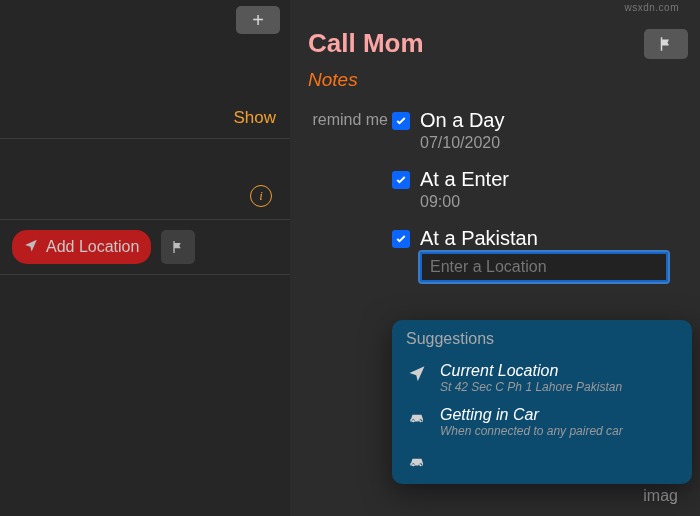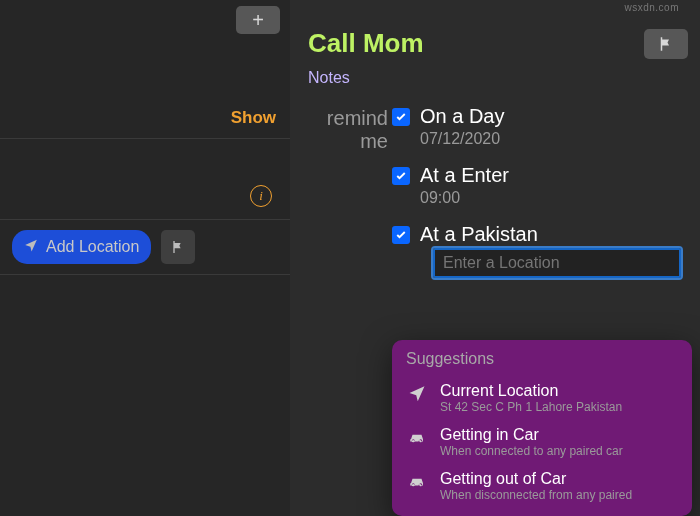--- a/index.html
+++ b/index.html
@@ -3,59 +3,59 @@
 <meta charset="utf-8">
 <style>
   * { box-sizing: border-box; margin: 0; padding: 0; font-family: -apple-system, "Helvetica Neue", Arial, sans-serif; }
   body { background: #1e1e1e; width: 700px; height: 516px; overflow: hidden; color: #ddd; font-size: 15px; }
   .app { display: flex; width: 700px; height: 516px; }
   
   
   .left { width: 290px; background: #262626; display: flex; flex-direction: column; position: relative; }
   .left-top { height: 48px; display:flex; justify-content:flex-end; align-items:flex-start; padding:6px 10px 0 0;}
   .plus-btn { width: 44px; height: 28px; background: #575757; border-radius:5px; display:flex; align-items:center; justify-content:center; color:#d8d8d8; font-size:20px; font-weight:300; cursor:pointer;}
-  .show-row { height: 90px; display:flex; align-items:flex-end; justify-content:flex-end; padding: 0 14px 10px 0; font-weight: bold;}
+  .show-row { height: 90px; display:flex; align-items:flex-end; justify-content:flex-end; padding: 0 14px 10px 0;}
   .show-link { color:#f0a030; font-size:17px; cursor:pointer;}
   .hr { border-top:1px solid #3a3a3a; }
   .info-row { height:80px; display:flex; align-items:flex-end; justify-content:flex-end; padding:0 18px 12px 0;}
   .info-icon { width:22px; height:22px; border:1.5px solid #f0a030; border-radius:50%; display:flex; align-items:center; justify-content:center; color:#f0a030; font-family:Georgia,serif; font-style:italic; font-size:13px; cursor:pointer;}
   .loc-row { display:flex; align-items:center; padding: 10px 12px; gap:10px;}
-  .add-loc-btn { flex:0 0 auto; background:#1d4ed8; height:34px; border-radius:15px; display:flex; align-items:center; padding:0 12px; gap:8px; color:#c8c8c8; cursor:pointer; font-size:16px;}
+  .add-loc-btn { flex:0 0 auto; background:#b91c1c; height:34px; border-radius:15px; display:flex; align-items:center; padding:0 12px; gap:8px; color:#c8c8c8; cursor:pointer; font-size:16px;}
   .nav-icon { display:inline-block; }
   .nav-icon svg { width:14px; height:14px; fill:#bdbdbd; }
   .flag-mini { width:34px; height:34px; background:#3f3f3f; border-radius:5px; display:flex; align-items:center; justify-content:center; cursor:pointer;}
   .flag-mini svg { width:16px; height:16px; fill:#bdbdbd; }
 
   
   .right { flex:1; background:#2c2c2c; position:relative; padding: 0 0 0 0;}
   .title-row { display:flex; align-items:center; padding: 28px 12px 0 18px;}
-  .reminder-title { font-size:26px; font-weight:600; color:#bef264; flex:1;}
+  .reminder-title { font-size:26px; font-weight:600; color:#fca5a5; flex:1;}
   .flag-btn { width:44px; height:30px; background:#575757; border-radius:5px; display:flex; align-items:center; justify-content:center; cursor:pointer;}
   .flag-btn svg { width:18px; height:18px; fill:#d8d8d8;}
-  .notes-row { padding: 10px 18px 18px 18px; color:#c4b5fd; font-size:16px;}
+  .notes-row { padding: 10px 18px 18px 18px; color:#f97316; font-size:19px;font-style:italic;}
   
   .form { padding: 0 18px; }
   .form-row { display:flex; align-items:flex-start; margin-bottom:2px;}
-  .form-label { width:84px; text-align:right; color:#9a9a9a; font-size:20px; padding-top:2px; padding-right:4px;}
+  .form-label { width:84px; text-align:right; color:#9a9a9a; font-size:16px; padding-top:2px; padding-right:4px;}
   .form-body { flex:1; }
   .opt { display:flex; align-items:center; gap:10px; margin-bottom:2px;}
   .chk { width:18px; height:18px; background:#0a66ff; border-radius:3px; display:flex; align-items:center; justify-content:center; flex-shrink:0;}
   .chk svg { width:12px; height:12px; stroke:#fff; stroke-width:2.5; fill:none;}
   .opt-label { color:#fff; font-size:20px; font-weight:500;}
   .opt-val { color:#9a9a9a; font-size:16px; padding-left:28px; margin-bottom:16px;}
   .loc-input-wrap { padding-left:28px; margin-top:2px;}
-  .loc-input { width: 248px; height:30px; background:#222; border:2px solid #1566c6; outline:2px solid #3a7cc8; border-radius:2px; color:#888; font-size:16px; padding:0 8px;margin-left:13px; }
+  .loc-input { width: 248px; height:30px; background:#222; border:2px solid #1566c6; outline:2px solid #3a7cc8; border-radius:2px; color:#888; font-size:16px; padding:0 8px; }
   
   
-  .popup { position:absolute; left:392px; top:340px; width:300px; background:#701a75; border-radius:10px; box-shadow:0 8px 30px rgba(0,0,0,0.5); padding:10px 14px 8px 14px; overflow:hidden;}
+  .popup { position:absolute; left:392px; top:320px; width:300px; background:#0c4a6e; border-radius:10px; box-shadow:0 8px 30px rgba(0,0,0,0.5); padding:10px 14px 8px 14px; overflow:hidden;}
   .popup-title { color:#a8a8a8; font-size:16px; margin-bottom:8px;}
   .sug { display:flex; gap:12px; padding:6px 0; cursor:pointer; align-items:flex-start;}
   .sug-icon { width:22px; display:flex; justify-content:center; padding-top:2px; flex-shrink:0;}
   .sug-icon svg { width:18px; height:18px; fill:#d0d0d0;}
-  .sug-body { flex:1; min-width:0;}
+  .sug-body { flex:1; min-width:0;font-style:italic;}
   .sug-name { color:#fff; font-size:16px; font-weight:500; white-space:nowrap;}
   .sug-detail { color:#9a9a9a; font-size:12px; white-space:nowrap; overflow:hidden; text-overflow:ellipsis;}
   
   .watermark { position:absolute; right:21px; top:2px; font-size:10px; color:#777; letter-spacing:0.5px;}
   
   
   .rlabels { position:absolute; left:318px; top:356px; width:70px; }
   .rlabels div { text-align:right; color:#9a9a9a; font-size:16px; height:40px; display:flex; align-items:center; justify-content:flex-end;}
 </style>
 </head>
@@ -113,21 +113,21 @@
         <div class="form-body">
 
           <div class="opt">
             <span class="chk">
                 <svg viewBox="0 0 16 16">
                   <path d="M3 8l3 3 7-7"></path>
                 </svg>
               </span>
             <span class="opt-label">On a Day</span>
           </div>
-          <div class="opt-val">07/12/2020</div>
+          <div class="opt-val">07/10/2020</div>
 
           <div class="opt">
             <span class="chk">
                 <svg viewBox="0 0 16 16">
                   <path d="M3 8l3 3 7-7"></path>
                 </svg>
               </span>
             <span class="opt-label">At a Enter</span>
           </div>
           <div class="opt-val">09:00</div>
@@ -183,20 +183,16 @@
         <div class="sug-detail">When connected to any paired car</div>
       </div>
     </div>
 
     <div class="sug">
       <span class="sug-icon">
         <svg viewBox="0 0 24 24">
             <path d="M5 17a2 2 0 104 0 2 2 0 00-4 0zm10 0a2 2 0 104 0 2 2 0 00-4 0zM4 15l2-6h12l2 6v3h-2a2 2 0 10-4 0H9a2 2 0 10-4 0H3v-3h1z"></path>
           </svg>
       </span>
-      <div class="sug-body">
-        <div class="sug-name">Getting out of Car</div>
-        <div class="sug-detail">When disconnected from any paired</div>
-      </div>
     </div>
   </div>
 
 </div>
 
 </body></html>

